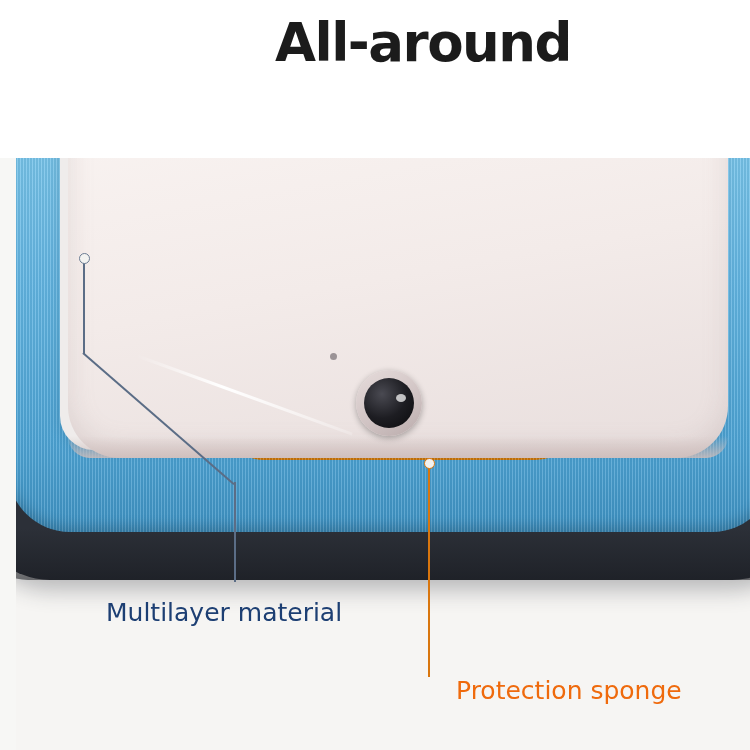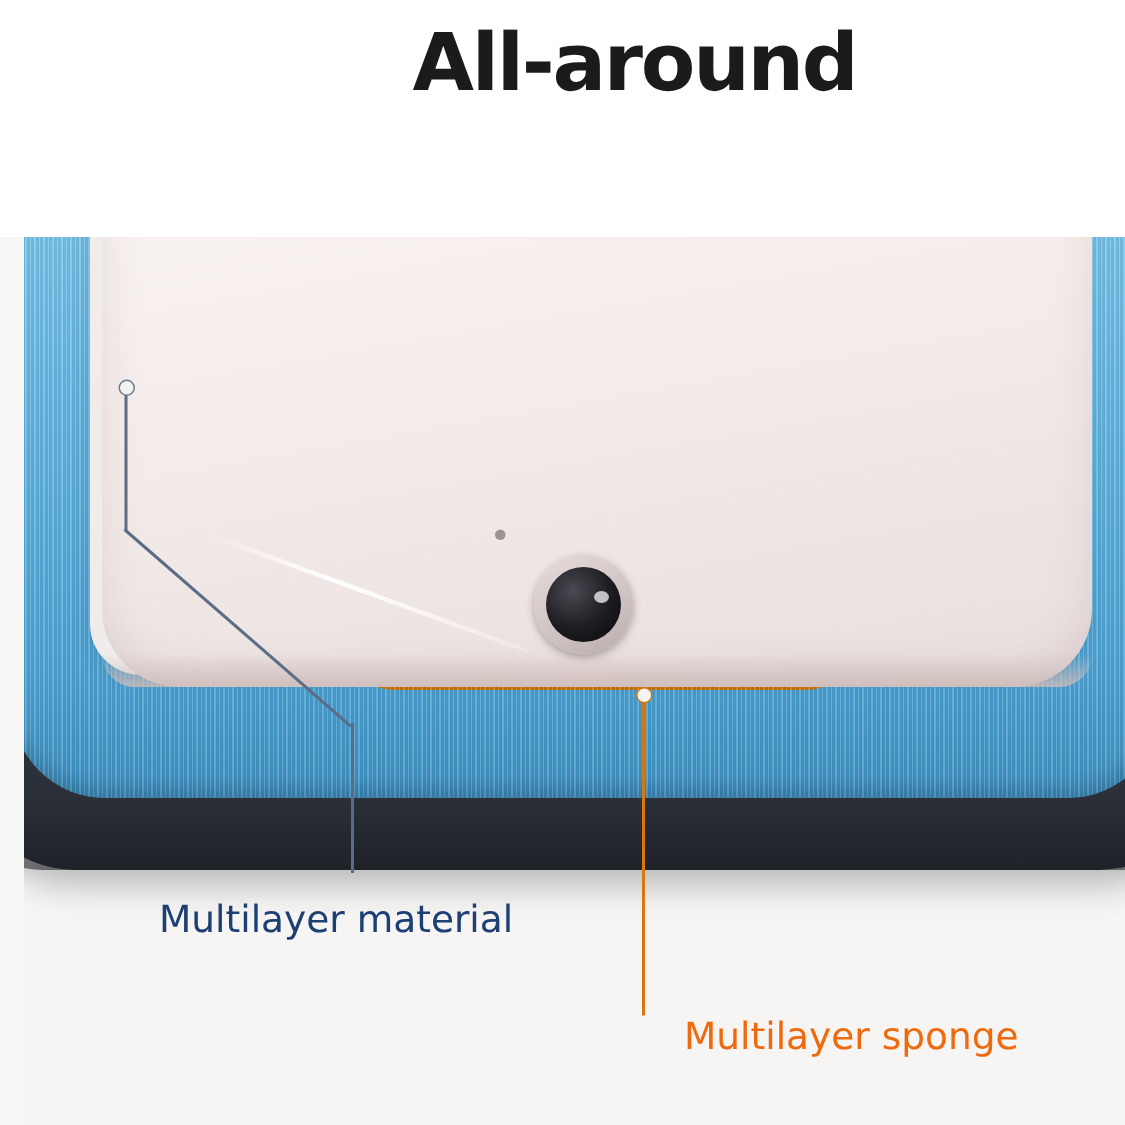--- a/index.html
+++ b/index.html
@@ -253,16 +253,16 @@
     </div>
 
     <div class="leader-dot" style="left:63px; top:95px;"></div>
     <div class="leader" style="left:67px; top:104px; width:2px; height:92px;"></div>
     <div class="leader" style="left:67px; top:194px; width:200px; height:2px; transform:rotate(41deg); transform-origin:left center;"></div>
     <div class="leader" style="left:218px; top:324px; width:2px; height:100px;"></div>
     <div class="callout-label blue" style="left:90px; top:440px;">Multilayer material</div>
 
     <div class="leader-dot orange" style="left:408px; top:300px;"></div>
     <div class="leader orange" style="left:412px; top:309px; width:2px; height:210px;"></div>
-    <div class="callout-label orange" style="left:440px; top:518px;">Multilayer sponge</div>
+    <div class="callout-label orange" style="left:440px; top:518px;">Protection sponge</div>
 
   </div>
 </div>
 
 </body></html>

